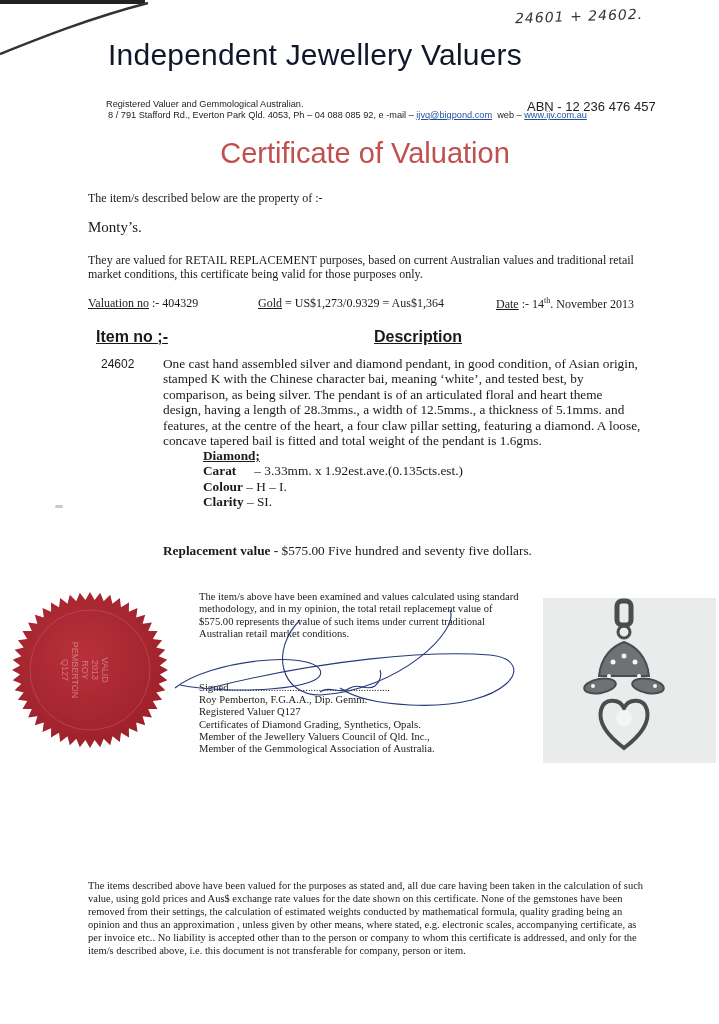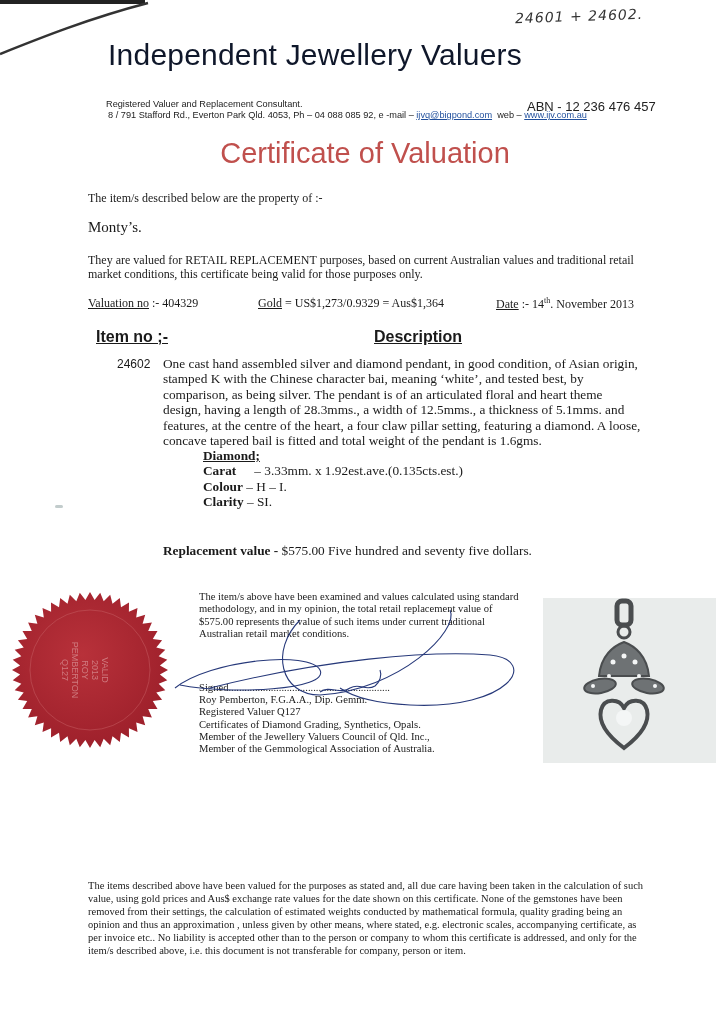--- a/index.html
+++ b/index.html
@@ -31,21 +31,21 @@
   .owner { left: 88px; top: 219px; font-size: 15px; }
   .retail-para { left: 88px; top: 253px; width: 560px; }
   .meta-row { left: 88px; top: 296px; width: 560px; font-size: 12px; }
   .meta-row span.u { text-decoration: underline; }
   .val-no { position: absolute; left: 0; }
   .gold { position: absolute; left: 170px; }
   .date { position: absolute; left: 408px; white-space: nowrap; }
   .hdr { font-family: "Liberation Sans", sans-serif; font-weight: bold; font-size: 16px; text-decoration: underline; }
   .item-hdr { left: 96px; top: 328px; }
   .desc-hdr { left: 374px; top: 328px; }
-  .item-no { left: 117px; top: 357px; font-family: "Liberation Sans", sans-serif; font-size: 12px; }
+  .item-no { left: 101px; top: 357px; font-family: "Liberation Sans", sans-serif; font-size: 12px; }
   .desc { left: 163px; top: 356px; width: 478px; font-size: 13.3px; line-height: 15.4px; }
   .diamond-block { left: 163px; top: 448px; font-size: 13.3px; line-height: 15.4px; margin-left: 40px; }
   .diamond-block .lbl { font-weight: bold; display: inline-block; }
   .diamond-block .lbl.w { width: 48px; }
   .diamond-head { font-weight: bold; text-decoration: underline; }
   .replacement { left: 163px; top: 543px; font-size: 13.3px; }
   .replacement b { font-weight: bold; margin-top: 44px; }
   .stmt { left: 199px; top: 591px; width: 320px; font-size: 10.6px; line-height: 12.3px; }
   .signer { left: 199px; top: 682px; font-size: 10.6px; line-height: 12.2px; }
   .seal { left: 10px; top: 590px; width: 160px; height: 160px; }
@@ -59,21 +59,21 @@
 
 <svg class="abs corner-mark" viewBox="0 0 160 70">
   <polygon points="0,0 150,0 148,4 60,30 0,55" fill="#ffffff"></polygon>
   <path d="M0,2 L145,2" stroke="#222" stroke-width="4"></path>
   <path d="M0,54 C40,38 90,18 148,3" stroke="#333" stroke-width="2.5" fill="none"></path>
 </svg>
 
 <div class="abs handwritten">24601 + 24602.</div>
 
 <div class="abs company-title">Independent Jewellery Valuers</div>
-<div class="abs reg-line">Registered Valuer and Replacement Consultant.</div>
+<div class="abs reg-line">Registered Valuer and Gemmological Australian.</div>
 <div class="abs abn-line">ABN - 12 236 476 457</div>
 <div class="abs addr-line">
   <span>8 / 791 Stafford Rd., Everton Park Qld. 4053,  Ph – 04 088 085 92, e -mail – </span><a>ijvq@bigpond.com</a><span style="white-space:pre">  web – </span><a>www.ijv.com.au</a>
 </div>
 
 <div class="abs cert-title">Certificate of Valuation</div>
 
 <div class="abs txt property-intro">The item/s described below are the property of :-</div>
 <div class="abs owner">Monty’s.</div>
 <div class="abs txt retail-para">They are valued for RETAIL REPLACEMENT purposes, based on current Australian values and traditional retail market conditions, this certificate being valid for those purposes only.</div>

